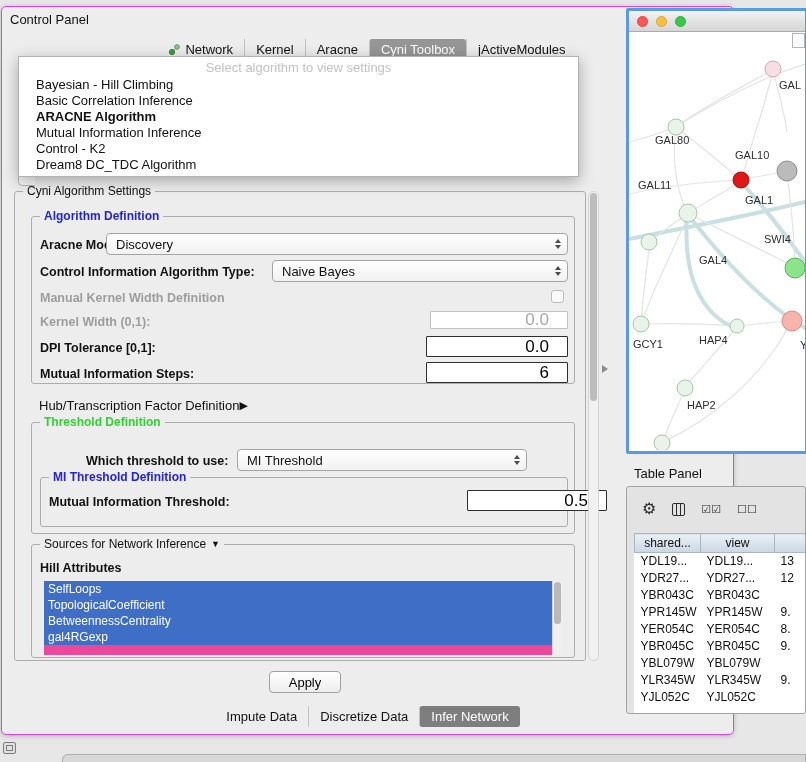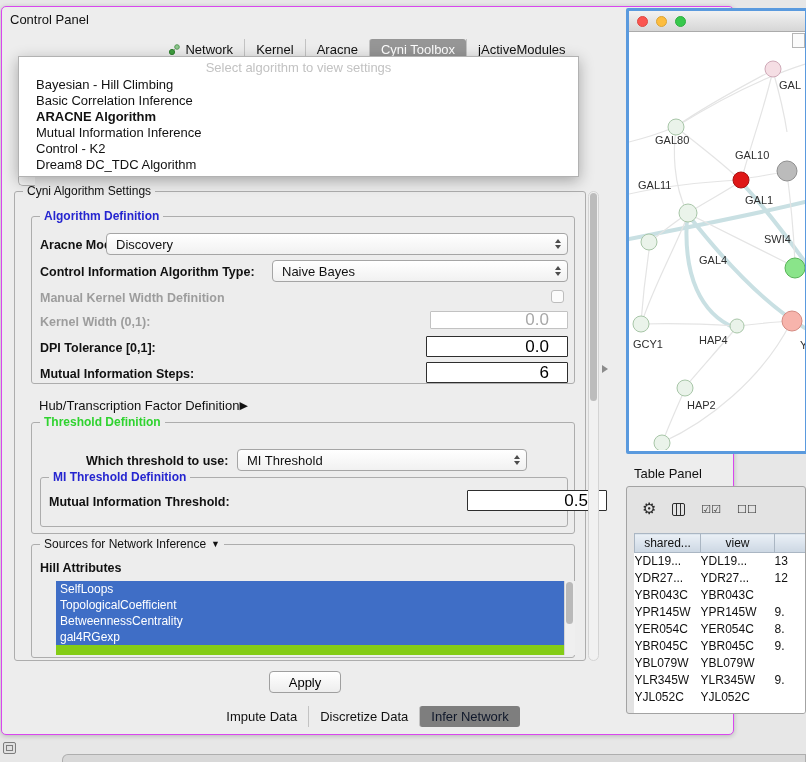--- a/index.html
+++ b/index.html
@@ -10,21 +10,21 @@
 .cp-window{position:absolute;left:1px;top:6px;width:733px;height:729px;background:#ededed;border:1px solid #d946ef;border-radius:5px;box-shadow:0 1px 5px rgba(0,0,0,.22)}
 .cp-titlebar{position:relative;height:24px}
 .cp-title{position:absolute;left:8px;top:5px;font-size:13px}
 .cp-winbtns{position:absolute;right:8px;top:6px;display:flex;align-items:center;gap:9px}
 .float-btn{width:10px;height:9px;border:1.5px solid #3a3a3a;display:inline-block}
 .close-btn{font-size:16px;font-weight:bold;line-height:11px;color:#1a1a1a}
 .cp-tabs{position:absolute;left:0;right:0;top:32px;display:flex;justify-content:center;align-items:center;font-size:13px}
 .cp-tab{display:flex;align-items:center;gap:5px;padding:3px 11px;border-left:1px solid #c3c3c3;white-space:nowrap}
 .cp-tab:first-child{border-left:none}
 .cp-tab.sel{background:#969696;color:#fff;border-radius:3px}
-.cp-tab.bsel{background:#7e7e7e;color:#0f172a;border-radius:3px}
+.cp-tab.bsel{background:#7e7e7e;color:#ffffff;border-radius:3px}
 .net-icon{display:inline-flex}
 
 
 .algo-popup{position:absolute;left:16px;top:49px;width:561px;background:#fff;border:1px solid #b2b2b2;box-shadow:0 4px 14px rgba(0,0,0,.3);z-index:30;padding:2px 0 3px}
 .popup-placeholder{height:18px;line-height:18px;text-align:center;color:#c2c2c2;font-size:13px}
 .dd-item{height:16px;line-height:16px;padding-left:17px;font-size:13px}
 .dd-item.bold{font-weight:bold}
 .combo-fragment{position:absolute;left:16px;top:164px;width:17px;height:15px;background:#f8f8f8;border:1px solid #b3b3b3;border-top:none;border-right:none;border-radius:0 0 0 5px;z-index:5}
 
 
@@ -47,21 +47,21 @@
 .arrows{margin-left:auto;margin-right:6px;display:flex;flex-direction:column;gap:2px;align-items:center}
 .tri-up{width:0;height:0;border-left:3.5px solid transparent;border-right:3.5px solid transparent;border-bottom:4px solid #4c4c4c}
 .tri-down{width:0;height:0;border-left:3.5px solid transparent;border-right:3.5px solid transparent;border-top:4px solid #4c4c4c}
 .field{position:absolute;height:21px;background:#fff;border:1.5px solid #2e2e2e;border-radius:1px;text-align:right;padding-right:18px;font-size:17px;font-family:"Liberation Sans",sans-serif;color:#000}
 .field.disabled{border:1px solid #c2c2c2;color:#a8a8a8;height:18px}
 .checkbox{position:absolute;width:13px;height:13px;border:1px solid #bdbdbd;border-radius:3px;background:#fbfbfb}
 .hub-row{position:absolute;left:24px;top:206px;display:flex;align-items:center;font-size:13px}
 .expand-tri{font-size:11px}
 .collapse-tri{font-size:9px}
 
-.attr-list{position:absolute;left:24px;top:36px;width:519px;height:74px;background:#84cc16;overflow:hidden}
+.attr-list{position:absolute;left:12px;top:36px;width:519px;height:74px;background:#ec4899;overflow:hidden}
 .attr-item{height:16px;line-height:16px;background:#3f6ec6;color:#fff;font-size:12px;padding-left:4px;width:calc(100% - 11px);white-space:nowrap}
 .list-scroll{position:absolute;right:0;top:0;width:11px;height:100%;background:#efefef;border-left:1px solid #d5d5d5}
 .list-thumb{margin:1px;width:7px;height:42px;background:#b9b9b9;border-radius:4px}
 
 .apply-btn{position:absolute;left:267px;top:664px;width:72px;height:22px;background:linear-gradient(#ffffff,#ededed);border:1px solid #9f9f9f;border-radius:4px;font-size:13px;font-family:"Liberation Sans",sans-serif}
 .bottom-tabs{position:absolute;left:0;right:0;top:699px;display:flex;justify-content:center;align-items:center;font-size:13px}
 .divider-arrow{position:absolute;left:602px;top:365px;width:0;height:0;border-top:4px solid transparent;border-bottom:4px solid transparent;border-left:6px solid #8c8c8c;z-index:40}
 
 
 .net-window{position:absolute;left:626px;top:8px;width:182px;height:446px;border:3px solid #5a9ade;border-radius:2px;background:#fff;overflow:hidden}
@@ -82,21 +82,21 @@
 .tb-icon.small{font-size:11px}
 .cols-icon{width:13px;height:13px;border:1.5px solid #2c2c2c;border-radius:2px;position:relative;display:inline-block}
 .cols-icon:before{content:"";position:absolute;left:2.5px;top:0;bottom:0;width:1.5px;background:#2c2c2c}
 .cols-icon:after{content:"";position:absolute;left:6.5px;top:0;bottom:0;width:1.5px;background:#2c2c2c}
 .tp-tablewrap{position:absolute;left:7px;top:46px;width:172px;bottom:0;background:#fff;overflow:hidden}
 table.tp-table{border-collapse:collapse;table-layout:fixed;width:200px}
 .tp-table th{height:19px;background:linear-gradient(#eaf0f6,#ccd7e3);border:1px solid #aab6c3;font-size:12px;font-weight:normal;overflow:hidden;white-space:nowrap}
 .tp-table th:nth-child(1){width:66px}
 .tp-table th:nth-child(2){width:74px}
 .tp-table th:nth-child(3){width:60px}
-.tp-table td{height:17px;font-size:12px;white-space:nowrap;overflow:hidden}
+.tp-table td{height:17px;font-size:12px;padding-left:6px;white-space:nowrap;overflow:hidden}
 
 
 .corner-icon{position:absolute;left:3px;top:742px;width:13px;height:12px;border:1.5px solid #7d7d7d;background:#e0e0e0;border-radius:2px}
 .corner-icon:after{content:"";position:absolute;left:2px;top:2px;width:5px;height:4px;border:1px solid #7d7d7d}
 .bottom-strip{position:absolute;left:62px;top:754px;width:744px;height:8px;background:#d8d8d8;border:1px solid #aeaeae;border-bottom:none;border-top-left-radius:6px}
 </style>
 </head>
 <body>
 
 <div class="cp-window">

